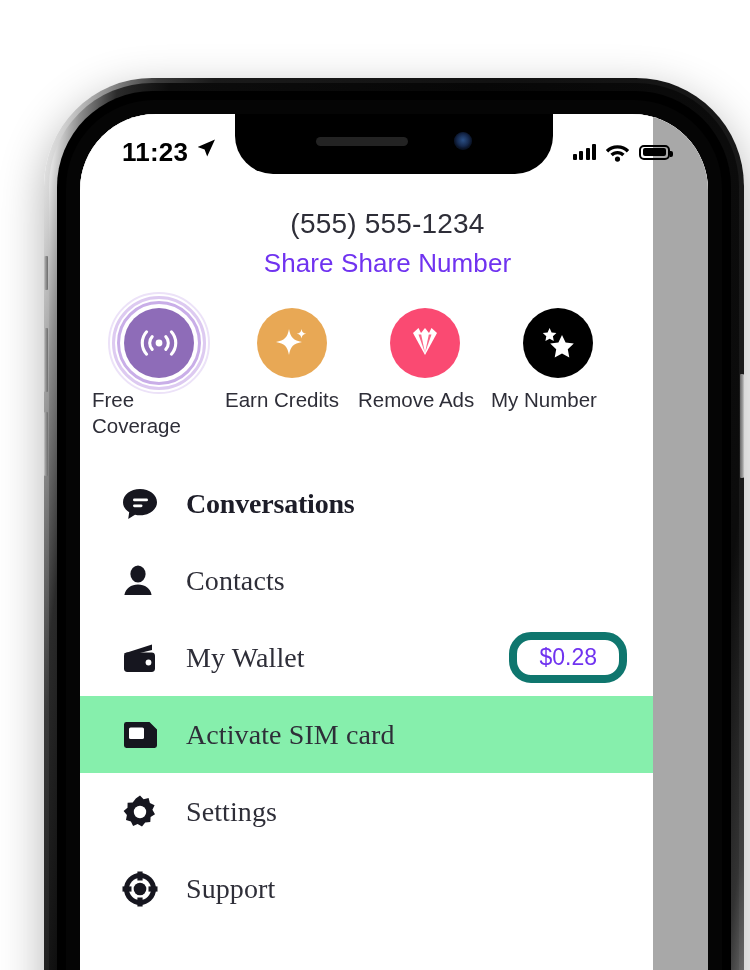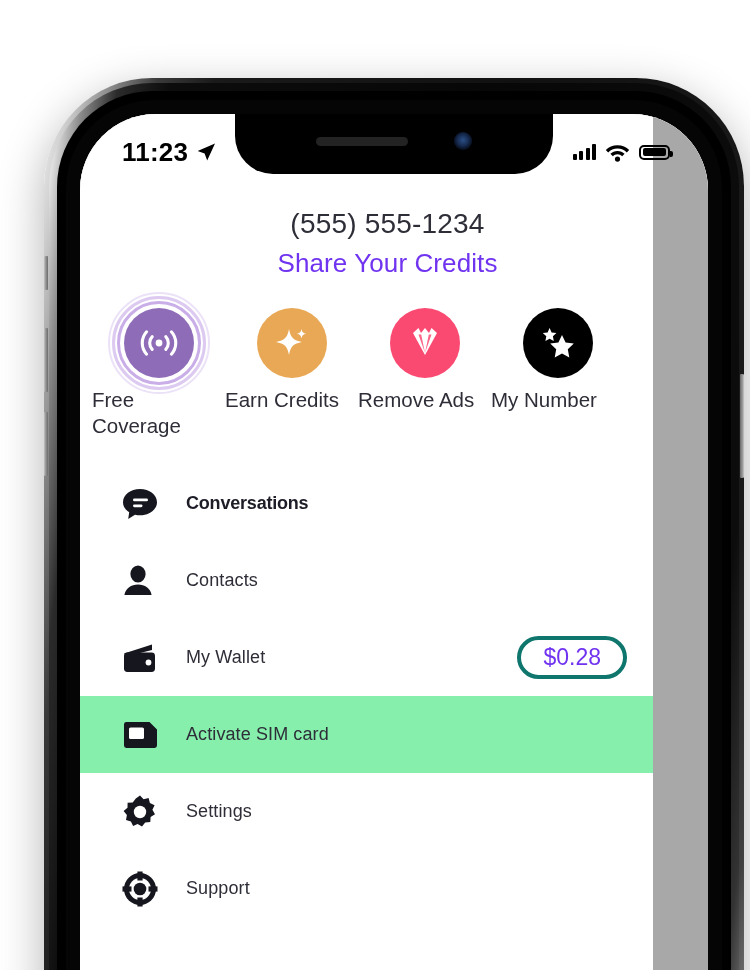--- a/index.html
+++ b/index.html
@@ -137,21 +137,21 @@
     justify-content: space-between;
     padding: 14px 38px 0 42px;
     box-sizing: border-box;
     color: #000;
   }
   #statusbar .clock {
     font-size: 26px;
     font-weight: bold;
     letter-spacing: .2px;
     display: flex;
-    align-items: center;
+    align-items: flex-start;
     gap: 7px;
   }
   #statusbar .right-icons {
     display: flex;
     align-items: center;
     gap: 9px;
   }
   .sig-bars { display: flex; align-items: flex-end; gap: 2.5px; height: 16px; }
   .sig-bars i { width: 4px; background: #000; border-radius: 1px; display: block; }
   .sig-bars i:nth-child(1){ height: 6px; }
@@ -258,34 +258,35 @@
   }
   .menu-item.active-row { background: #86efac; }
   .menu-item .mi-icon {
     width: 46px;
     display: flex;
     align-items: center;
     justify-content: flex-start;
     flex: none;
   }
   .menu-item .mi-label {
-    font-size: 18px;
+    font-size: 28px;
     color: #2e2e38;
     margin-left: 18px;
     letter-spacing: .1px;
+    font-family: Liberation Serif, serif;
   }
   .menu-item.bold .mi-label {
     font-weight: bold;
     color: #1d1d28;
     letter-spacing: -.2px;
   }
   .badge {
     position: absolute;
     right: 26px;
-    border: 4px solid #0f766e;
+    border: 8px solid #0f766e;
     color: #7033f0;
     border-radius: 22px;
     font-size: 23px;
     padding: 6px 22px;
     line-height: 1;
   }
 
   
   #backdrop {
     position: absolute;
@@ -389,21 +390,21 @@
         <div class="bubble"></div>
       </div>
       <div class="dim"></div>
     </div>
 
     <div id="drawer">
       <div id="drawer-content">
 
         <div class="phone-block">
           <div class="phone-number">(555) 555-1234</div>
-          <div class="share-link">Share Your Credits</div>
+          <div class="share-link">Share Share Number</div>
         </div>
 
         <div id="quick-actions">
 
           <div class="qa">
             <div class="circle-wrap">
               <div class="ring r3"></div>
               <div class="ring r2"></div>
               <div class="ring r1"></div>
               <div class="circle" style="background:#8e6cb8">

